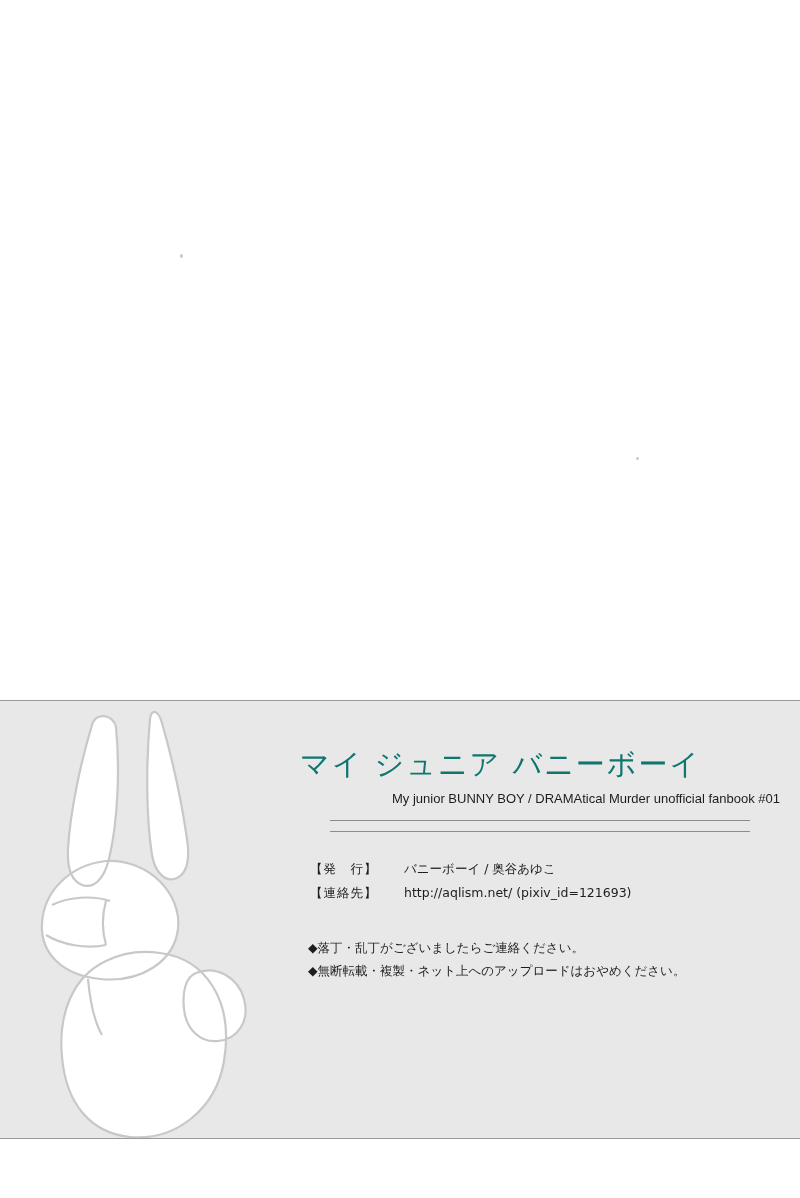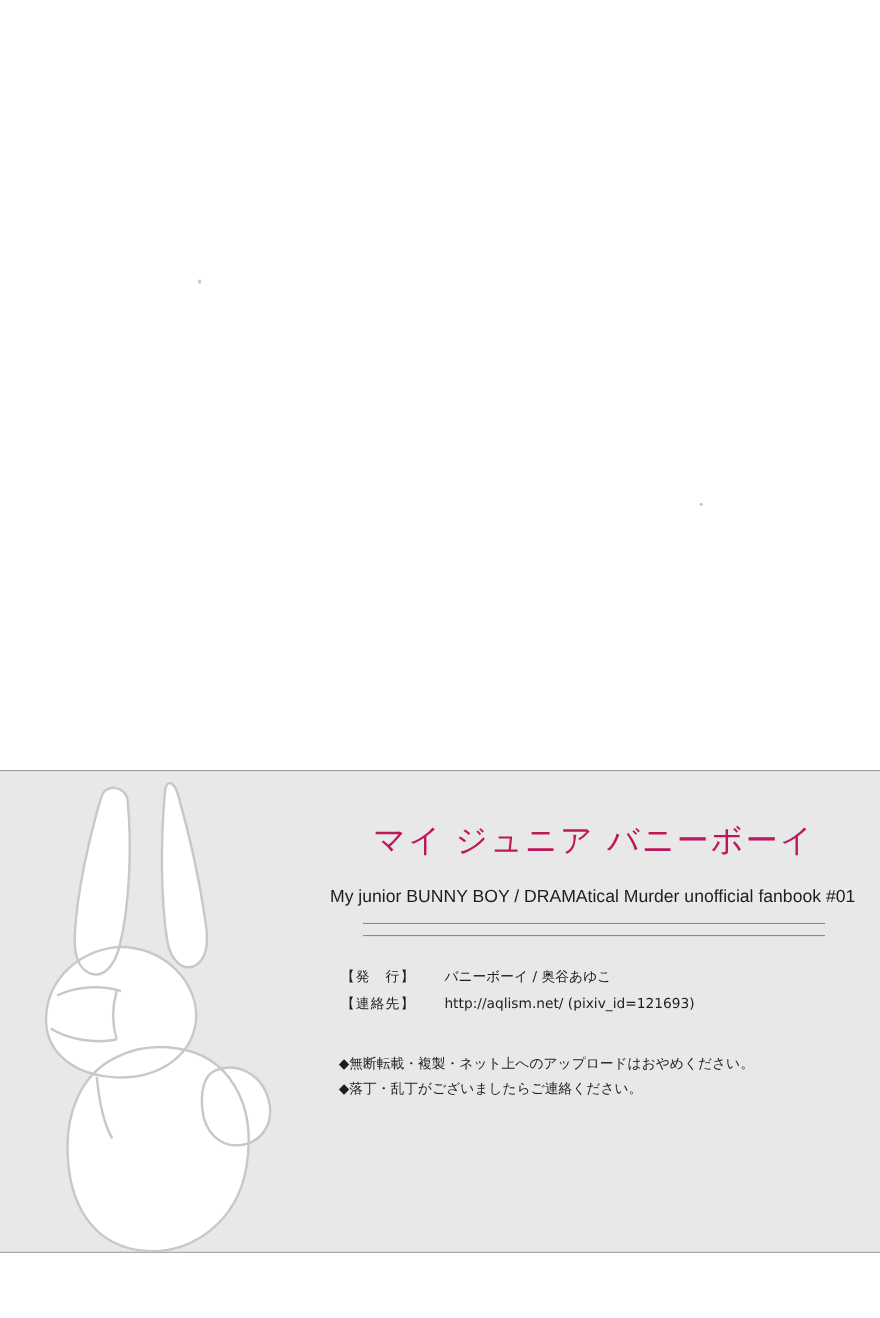--- a/index.html
+++ b/index.html
@@ -65,30 +65,30 @@
   .text-block {
     position: absolute;
     left: 300px;
     top: 48px;
     width: 480px;
   }
   .title {
     font-family: "DejaVu Sans", sans-serif;
     font-size: 29px;
     letter-spacing: 2px;
-    color: #be185d;
-    text-align: center;
+    color: #0f766e;
+    text-align: left;
     white-space: nowrap;
     line-height: 1.1;
   }
   .subtitle {
-    margin-top: 26px;
-    font-size: 16px;
-    color: #1d1d1d;
-    text-align: left;
+    margin-top: 10px;
+    font-size: 13px;
+    color: #1d1d1d;
+    text-align: right;
     white-space: nowrap;
   }
   .rule {
     margin: 14px auto 0 auto;
     width: 420px;
     height: 1px;
     background: #8d8d8d;
   }
   .printdate {
     margin-top: 9px;
@@ -187,19 +187,19 @@
         <td class="value">バニーボーイ / 奥谷あゆこ</td>
       </tr>
       <tr>
         <td class="label">【連絡先】</td>
         <td class="value">http://aqlism.net/ (pixiv_id=121693)</td>
       </tr>
     </tbody>
       </table>
 
     <div class="notes">
+      <div>◆落丁・乱丁がございましたらご連絡ください。</div>
       <div>◆無断転載・複製・ネット上へのアップロードはおやめください。</div>
-      <div>◆落丁・乱丁がございましたらご連絡ください。</div>
     </div>
   </div>
 </div>
 
 <div class="page-bottom"></div>
 
 </body></html>

